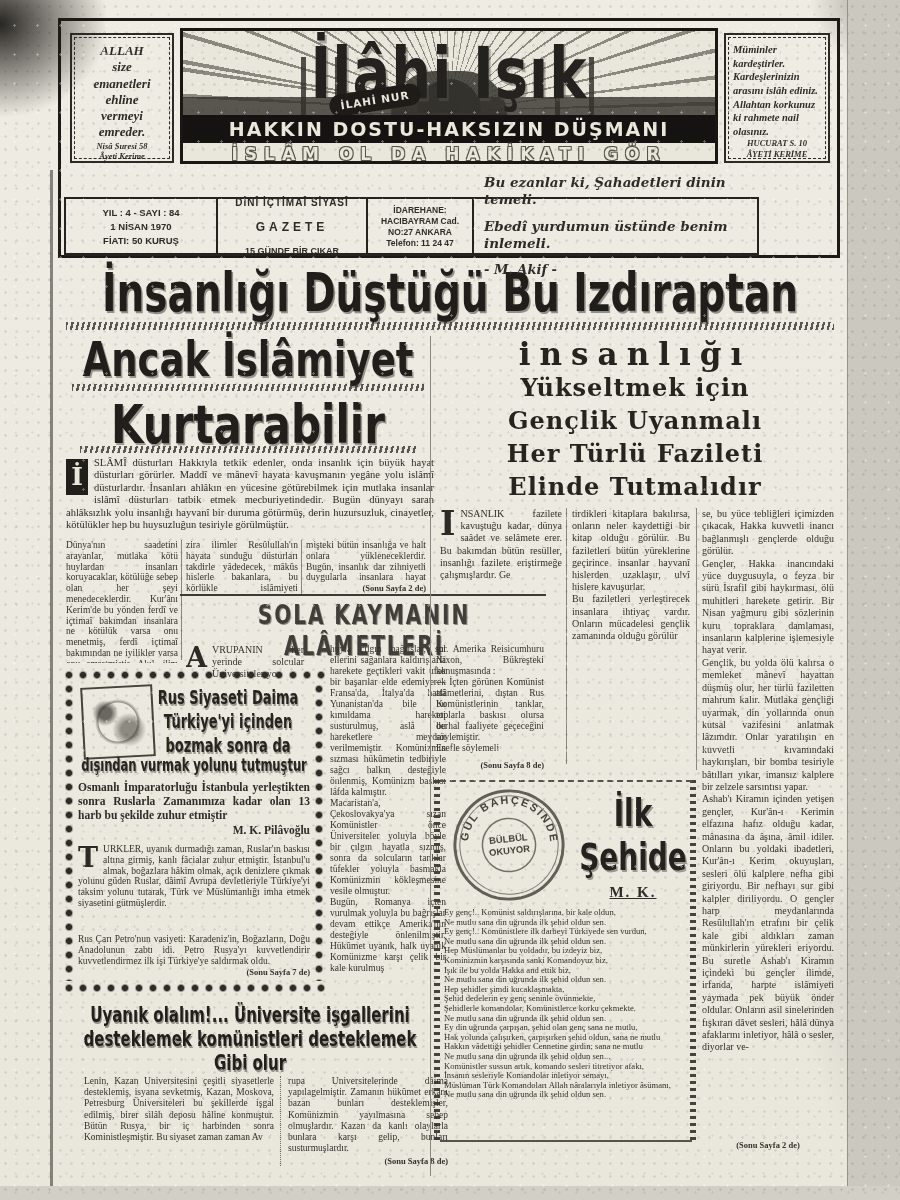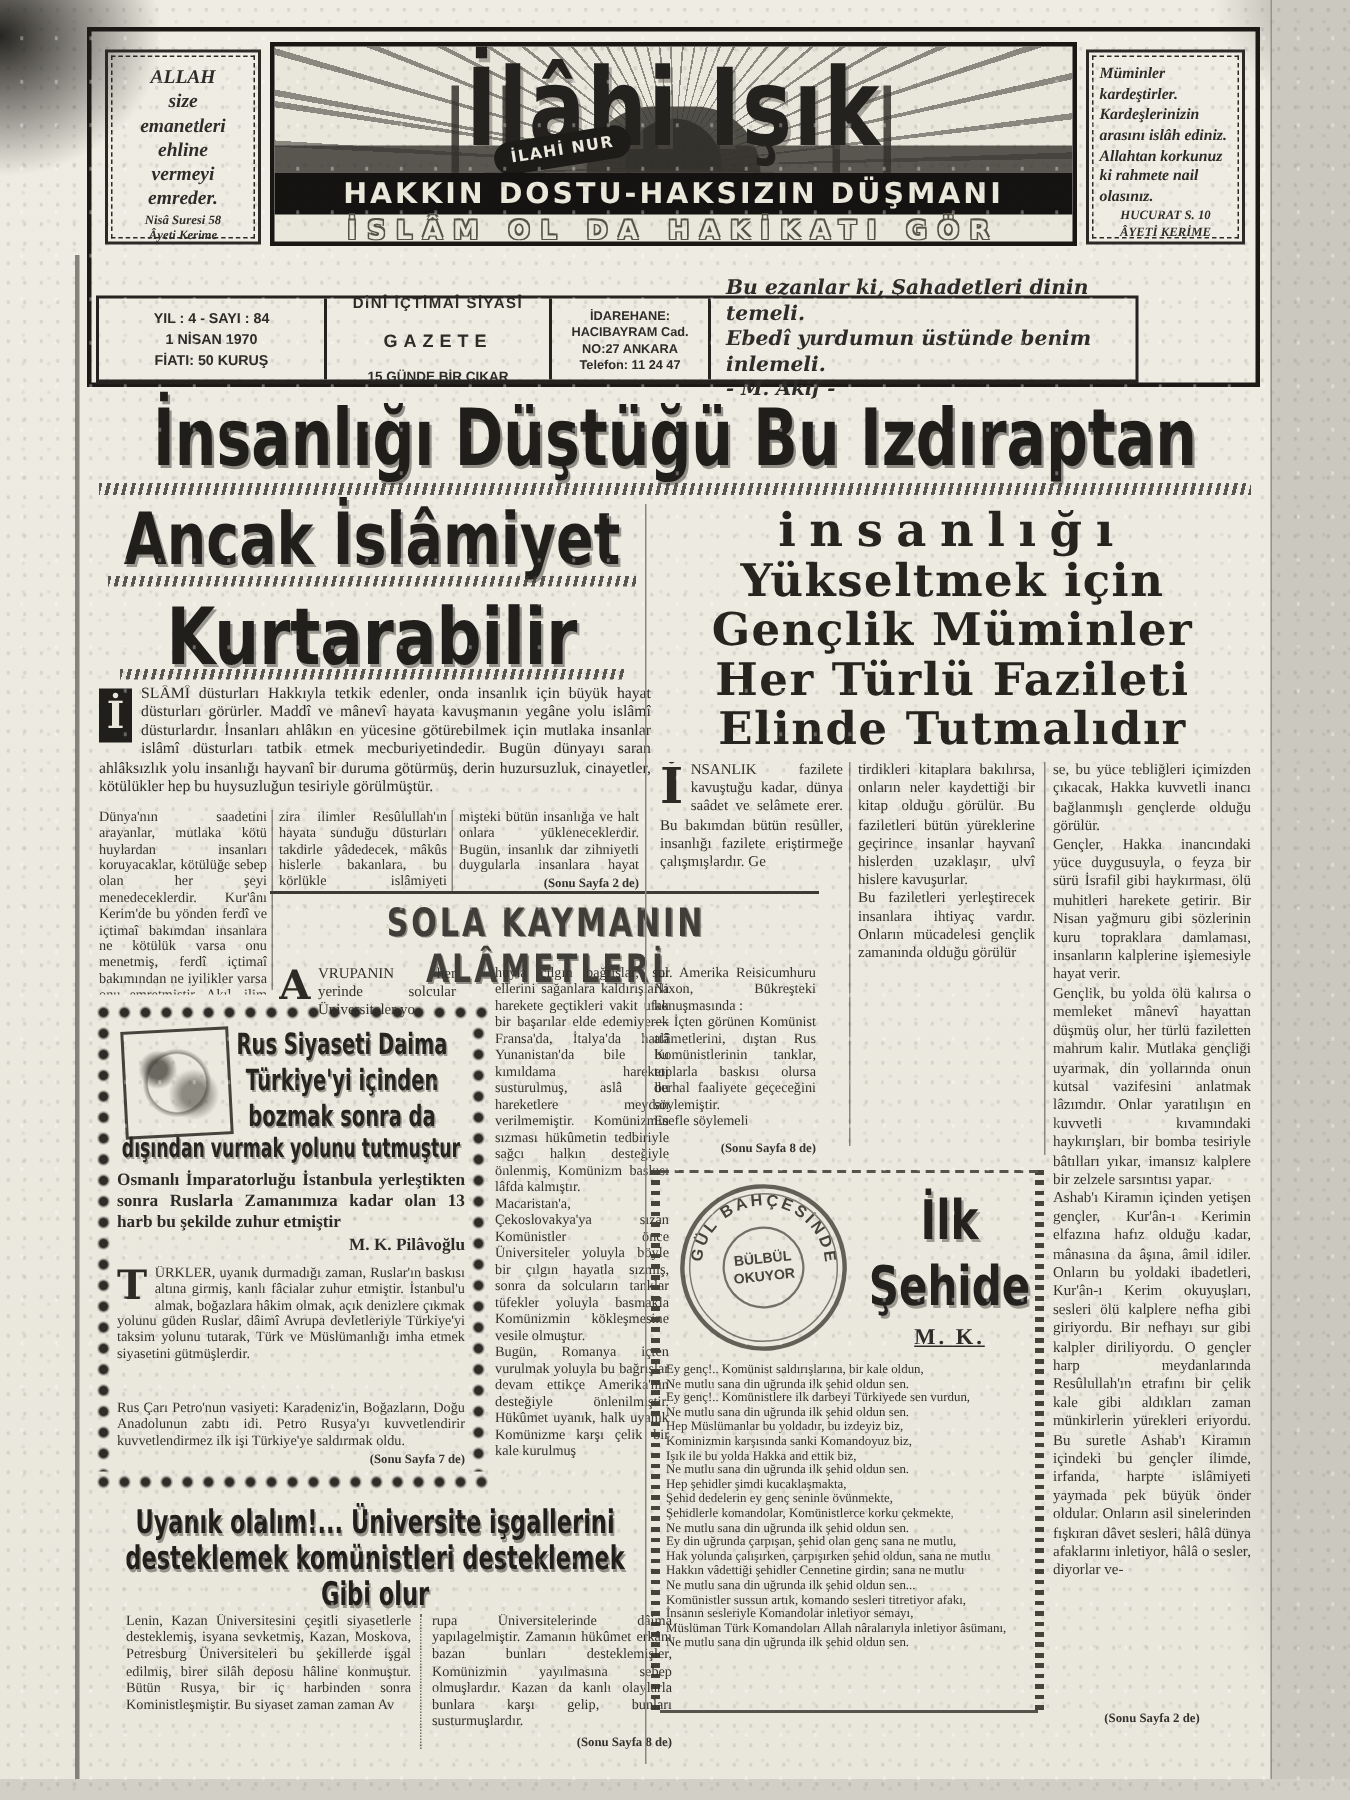--- a/index.html
+++ b/index.html
@@ -58,33 +58,33 @@
   .inforow{left:64px;top:197px;width:695px;height:59px;border:2px solid #242320;border-bottom-width:3px;display:flex;z-index:3;}
   .cell{border-right:2px solid #242320;display:flex;flex-direction:column;justify-content:center;
     text-align:center;font-family:"Liberation Sans",sans-serif;}
   .c1{width:150px;font-size:9.5px;font-weight:bold;gap:3px;}
   .c2{width:148px;gap:12px;}
   .c2 .t1{font-size:10px;font-weight:bold;letter-spacing:1px;}
   .c2 .t2{font-size:12px;font-weight:bold;letter-spacing:4px;}
   .c2 .t3{font-size:9px;font-weight:bold;}
   .c3{width:104px;font-size:8.5px;font-weight:bold;gap:1px;}
   .c4{flex:1;border-right:none;font-family:"DejaVu Serif",serif;font-style:italic;font-weight:bold;
-    font-size:13.5px;line-height:1.25;padding:4px 10px;text-align:left;}
+    font-size:13.5px;line-height:1.25;padding:4px 10px;text-align:left;gap:10px;}
   .c4 .attr{text-align:left;font-size:13px;}
   
   .h-main{left:62px;top:266px;width:776px;text-align:center;font-family:"DejaVu Sans",sans-serif;
     font-weight:900;font-size:39px;color:#1f1e1b;transform:scaleY(1.35);transform-origin:50% 20%;
     text-shadow:1.5px 1.5px 0 rgba(70,68,62,.55);white-space:nowrap;}
   .hatch{background:repeating-linear-gradient(104deg,#34322d 0 2.3px,rgba(0,0,0,0) 2.3px 5.4px);opacity:.8;}
   .h-l1{left:64px;top:332px;width:368px;text-align:center;font-family:"DejaVu Sans",sans-serif;font-weight:900;
     font-size:37px;color:#201f1c;transform:scaleY(1.3);transform-origin:50% 0;text-shadow:1.5px 1.5px 0 rgba(70,68,62,.5);}
   .h-l2{left:64px;top:394px;width:368px;text-align:center;font-family:"DejaVu Sans",sans-serif;font-weight:900;
     font-size:42px;color:#201f1c;transform:scaleY(1.25);transform-origin:50% 0;text-shadow:1.5px 1.5px 0 rgba(70,68,62,.5);}
   .h-r{left:436px;top:338px;width:398px;text-align:center;font-family:"DejaVu Serif",serif;font-weight:bold;color:#26241f;}
-  .h-r div{font-size:30px;line-height:33px;letter-spacing:1px;}
+  .h-r div{font-size:24px;line-height:33px;letter-spacing:1px;}
   .h-r .first{letter-spacing:9px;font-size:31px;}
   
   .bt{font-size:9.5px;line-height:10.8px;text-align:justify;overflow:hidden;color:#34322c;}
   .bt2{font-size:10px;line-height:12.2px;text-align:justify;overflow:hidden;color:#34322c;}
   .pre{white-space:pre-line;}
   .lead{font-size:10.5px;line-height:12.4px;text-align:justify;overflow:hidden;}
   .dc-inv{float:left;width:22px;height:36px;background:#201f1b;color:#e9e6da;
     font:bold 25px/36px "DejaVu Serif",serif;text-align:center;margin:2px 6px 0 0;}
   .dc{float:left;font:bold 27px/25px "DejaVu Serif",serif;margin:1px 5px 0 0;color:#2c2a25;}
   .dc-big{float:left;font:bold 33px/30px "DejaVu Serif",serif;margin:1px 5px 0 0;color:#2c2a25;}
@@ -242,21 +242,21 @@
     <div class="rus-p1 bt">
       <span class="dc">T</span><span>ÜRKLER, uyanık durmadığı zaman, Ruslar'ın baskısı altına girmiş, kanlı fâcialar zuhur etmiştir. İstanbul'u almak, boğazlara hâkim olmak, açık denizlere çıkmak yolunu güden Ruslar, dâimî Avrupa devletleriyle Türkiye'yi taksim yolunu tutarak, Türk ve Müslümanlığı imha etmek siyasetini gütmüşlerdir.</span>
     </div>
     <div class="rus-p2 bt">Rus Çarı Petro'nun vasiyeti: Karadeniz'in, Boğazların, Doğu Anadolunun zabtı idi. Petro Rusya'yı kuvvetlendirir kuvvetlendirmez ilk işi Türkiye'ye saldırmak oldu.</div>
     <div class="rus-cont cont">(Sonu Sayfa 7 de)</div>
   </div>
 
   <div class="abs h-r">
     <div class="first">insanlığı</div>
     <div>Yükseltmek için</div>
-    <div>Gençlik Müminler</div>
+    <div>Gençlik Uyanmalı</div>
     <div>Her Türlü Fazileti</div>
     <div>Elinde Tutmalıdır</div>
   </div>
 
   <div class="abs bt2" style="left:440px;top:508px;width:122px;height:86px;">
     <span class="dc-big">İ</span><span>NSANLIK fazilete kavuştuğu kadar, dünya saâdet ve selâmete erer. Bu bakımdan bütün resûller, insanlığı fazilete eriştirmeğe çalışmışlardır. Ge</span>
   </div>
   <div class="abs vr" style="left:566px;top:508px;height:256px;"></div>
   <div class="abs bt2 pre" style="left:572px;top:508px;width:118px;height:256px;">tirdikleri kitaplara bakılırsa, onların neler kaydettiği bir kitap olduğu görülür. Bu faziletleri bütün yüreklerine geçirince insanlar hayvanî hislerden uzaklaşır, ulvî hislere kavuşurlar.
 Bu faziletleri yerleştirecek insanlara ihtiyaç vardır. Onların mücadelesi gençlik zamanında olduğu görülür</div>

